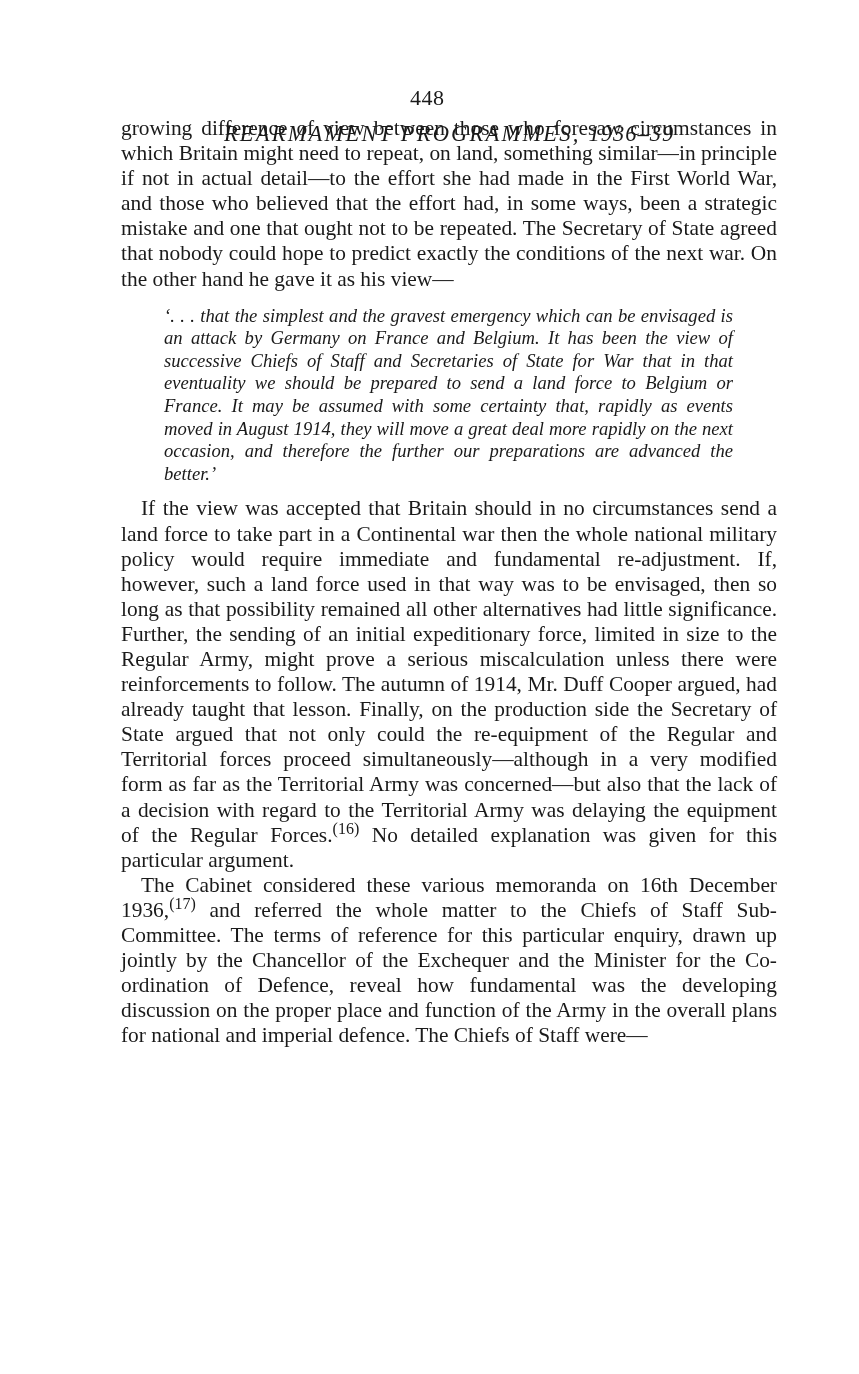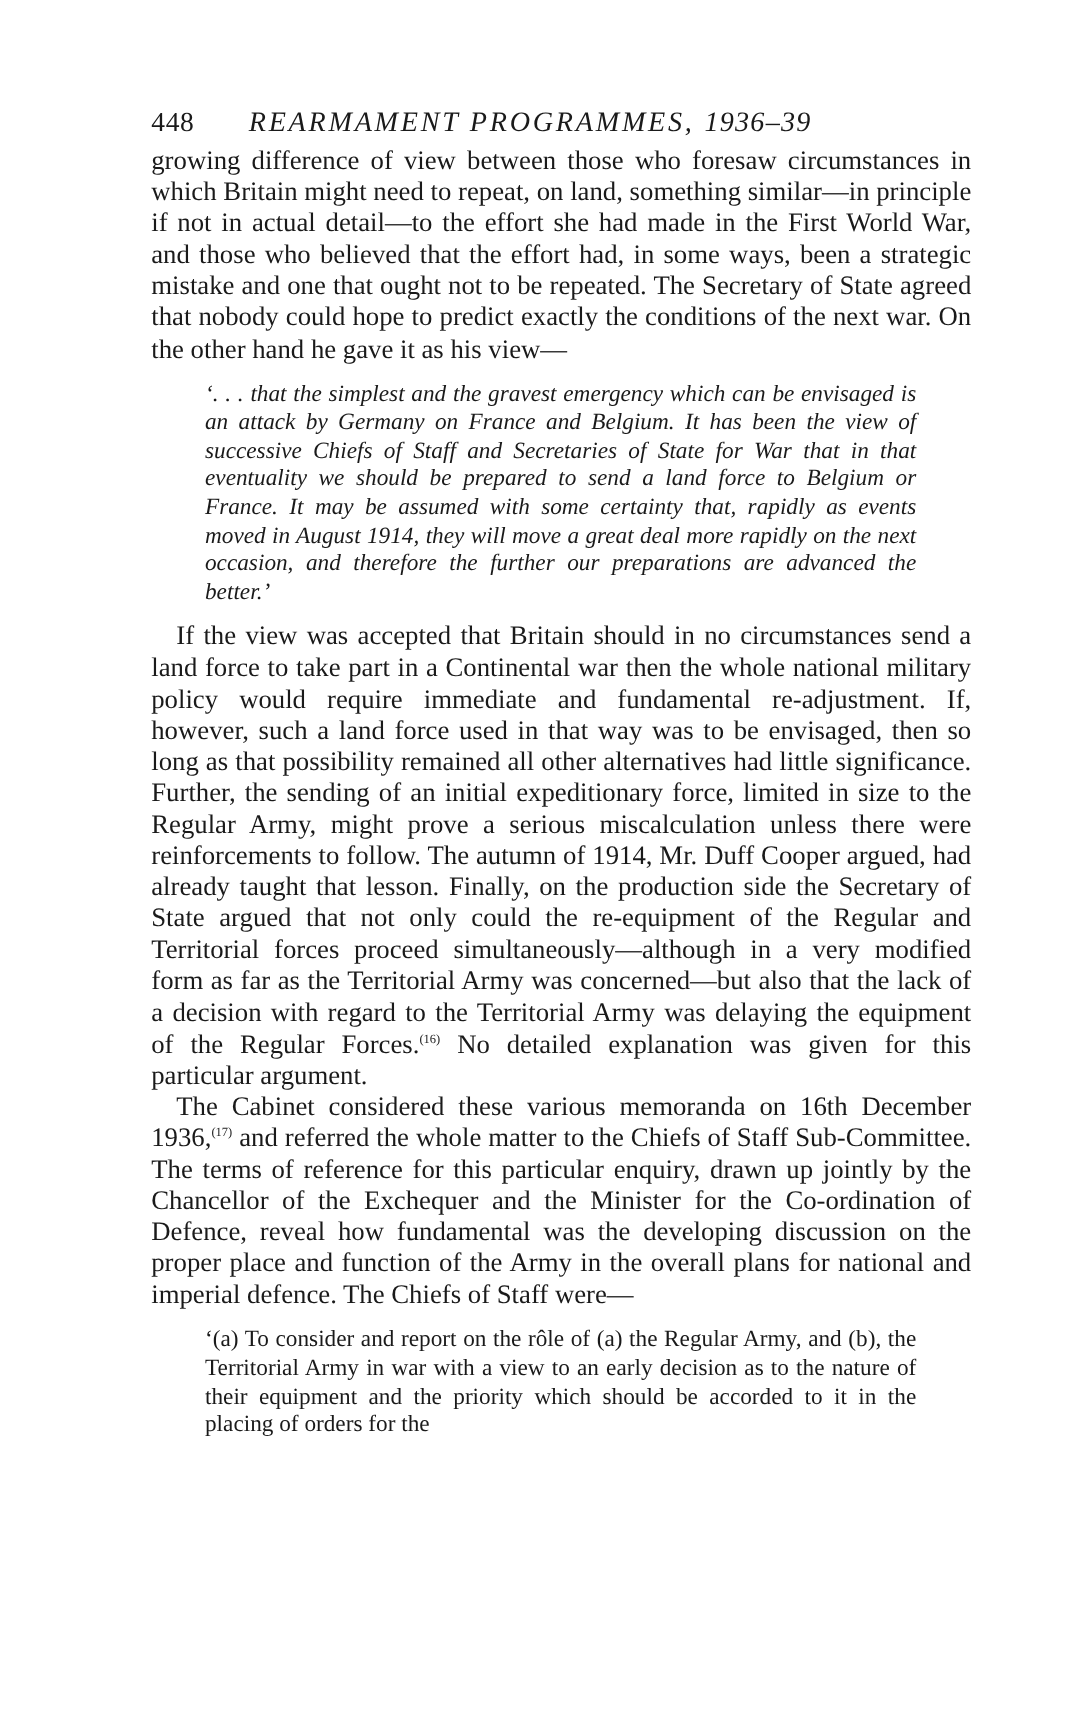--- a/index.html
+++ b/index.html
@@ -20,20 +20,21 @@
     left: 121px;
     top: 80px;
     width: 656px;
   }
   .running-head {
     display: flex;
     align-items: center;
     height: 36px;
     font-size: 23px;
     line-height: 36px;
+    flex-direction: column;
   }
   .page-number {
     width: 78px;
     font-size: 22px;
     letter-spacing: 0.5px;
   }
   .running-title {
     font-style: italic;
     letter-spacing: 2.2px;
     font-size: 22.5px;
@@ -63,21 +64,21 @@
   }
   .quote-1 {
     margin-top: 13px;
     margin-bottom: 11px;
     font-style: italic;
   }
   .quote-2 {
     margin-top: 13px;
   }
   sup {
-    font-size: 10px;
+    font-size: 16px;
     line-height: 0;
     vertical-align: 8px;
     font-family: Liberation Serif, serif;
   }
 </style>
 </head>
 <body>
 
 <div class="page">
 
@@ -90,15 +91,14 @@
   </div>
 
   <p>growing difference of view between those who foresaw circumstances in which Britain might need to repeat, on land, something similar—in principle if not in actual detail—to the effort she had made in the First World War, and those who believed that the effort had, in some ways, been a strategic mistake and one that ought not to be repeated. The Secretary of State agreed that nobody could hope to predict exactly the conditions of the next war. On the other hand he gave it as his view—</p>
 
   <p class="quote quote-1">‘. . . that the simplest and the gravest emergency which can be envisaged is an attack by Germany on France and Belgium. It has been the view of successive Chiefs of Staff and Secretaries of State for War that in that eventuality we should be prepared to send a land force to Belgium or France. It may be assumed with some certainty that, rapidly as events moved in August 1914, they will move a great deal more rapidly on the next occasion, and therefore the further our preparations are advanced the better.’</p>
 
   <p class="indent"><span>If the view was accepted that Britain should in no circumstances send a land force to take part in a Continental war then the whole national military policy would require immediate and fundamental re-adjustment. If, however, such a land force used in that way was to be envisaged, then so long as that possibility remained all other alternatives had little significance. Further, the sending of an initial expeditionary force, limited in size to the Regular Army, might prove a serious miscalculation unless there were reinforcements to follow. The autumn of 1914, Mr. Duff Cooper argued, had already taught that lesson. Finally, on the production side the Secretary of State argued that not only could the re-equipment of the Regular and Territorial forces proceed simultaneously—although in a very modified form as far as the Territorial Army was concerned—but also that the lack of a decision with regard to the Territorial Army was delaying the equipment of the Regular Forces.</span><sup>(16)</sup><span> No detailed explanation was given for this particular argument.</span></p>
 
   <p class="indent"><span>The Cabinet considered these various memoranda on 16th December 1936,</span><sup>(17)</sup><span> and referred the whole matter to the Chiefs of Staff Sub-Committee. The terms of reference for this particular enquiry, drawn up jointly by the Chancellor of the Exchequer and the Minister for the Co-ordination of Defence, reveal how fundamental was the developing discussion on the proper place and function of the Army in the overall plans for national and imperial defence. The Chiefs of Staff were—</span></p>
 
-  <p class="quote quote-2">‘(a)  To consider and report on the rôle of (a) the Regular Army, and (b), the Territorial Army in war with a view to an early decision as to the nature of their equipment and the priority which should be accorded to it in the placing of orders for the</p>
 
 </div>
 
 </body></html>

